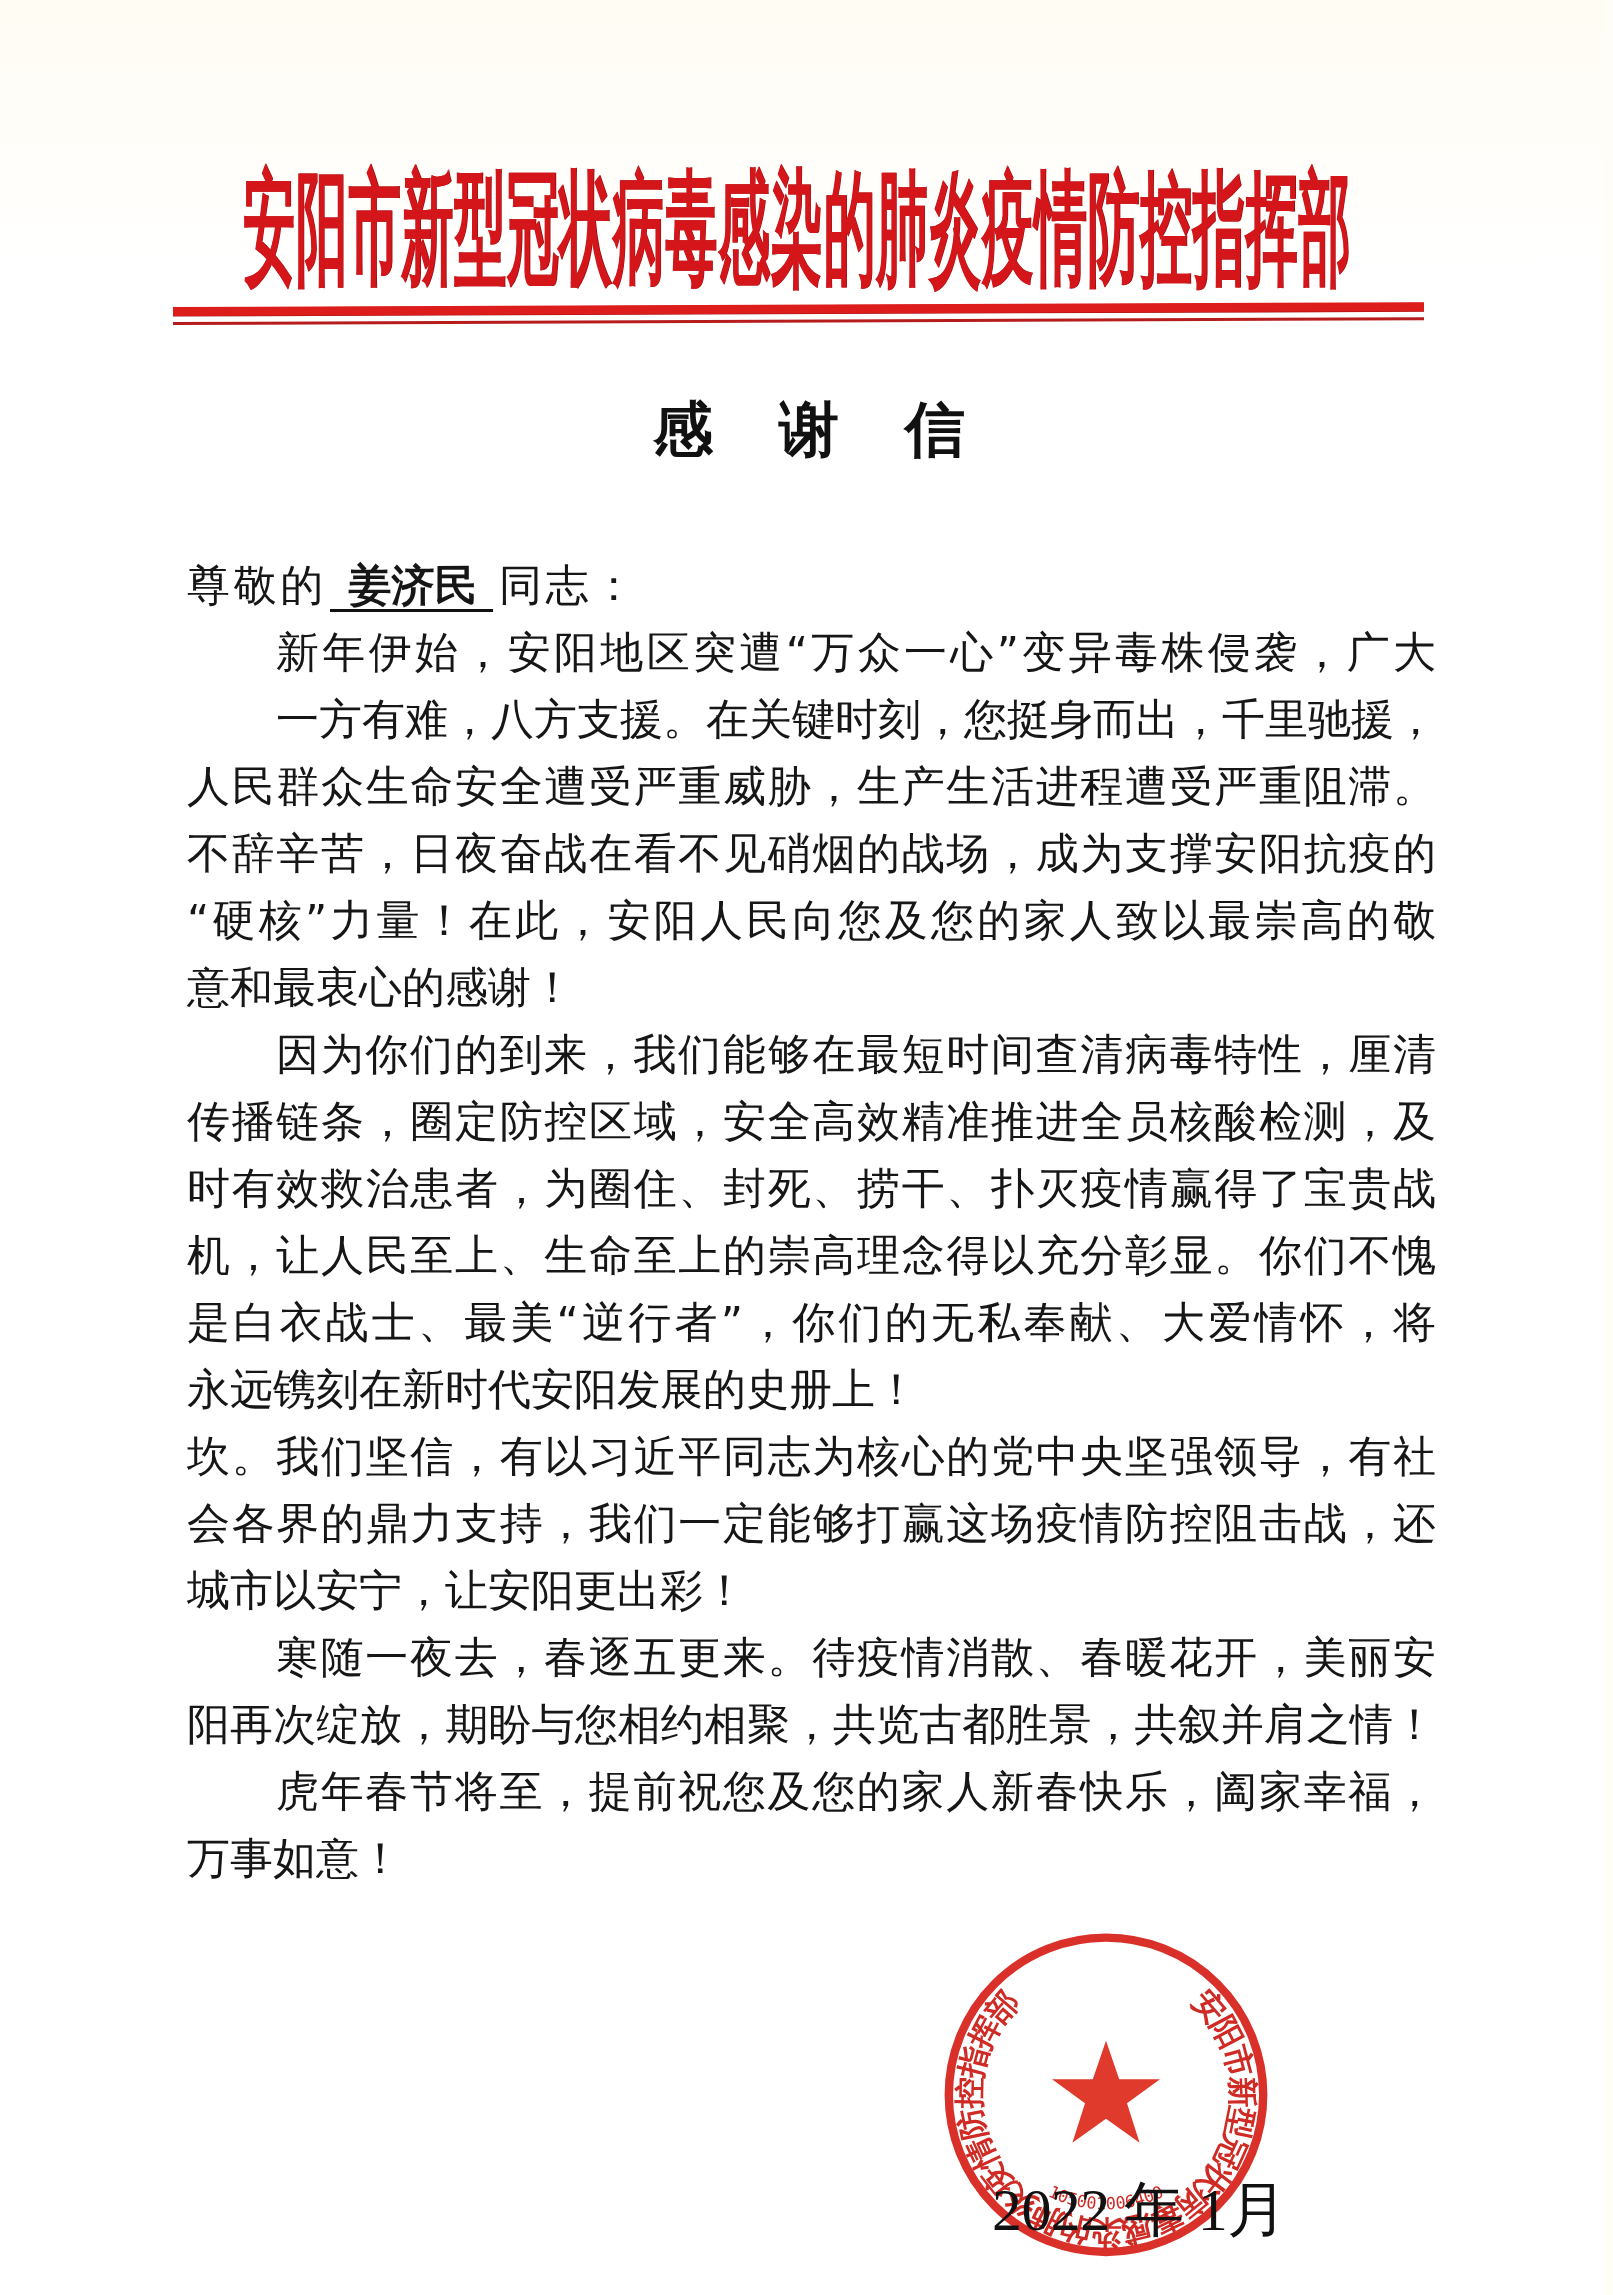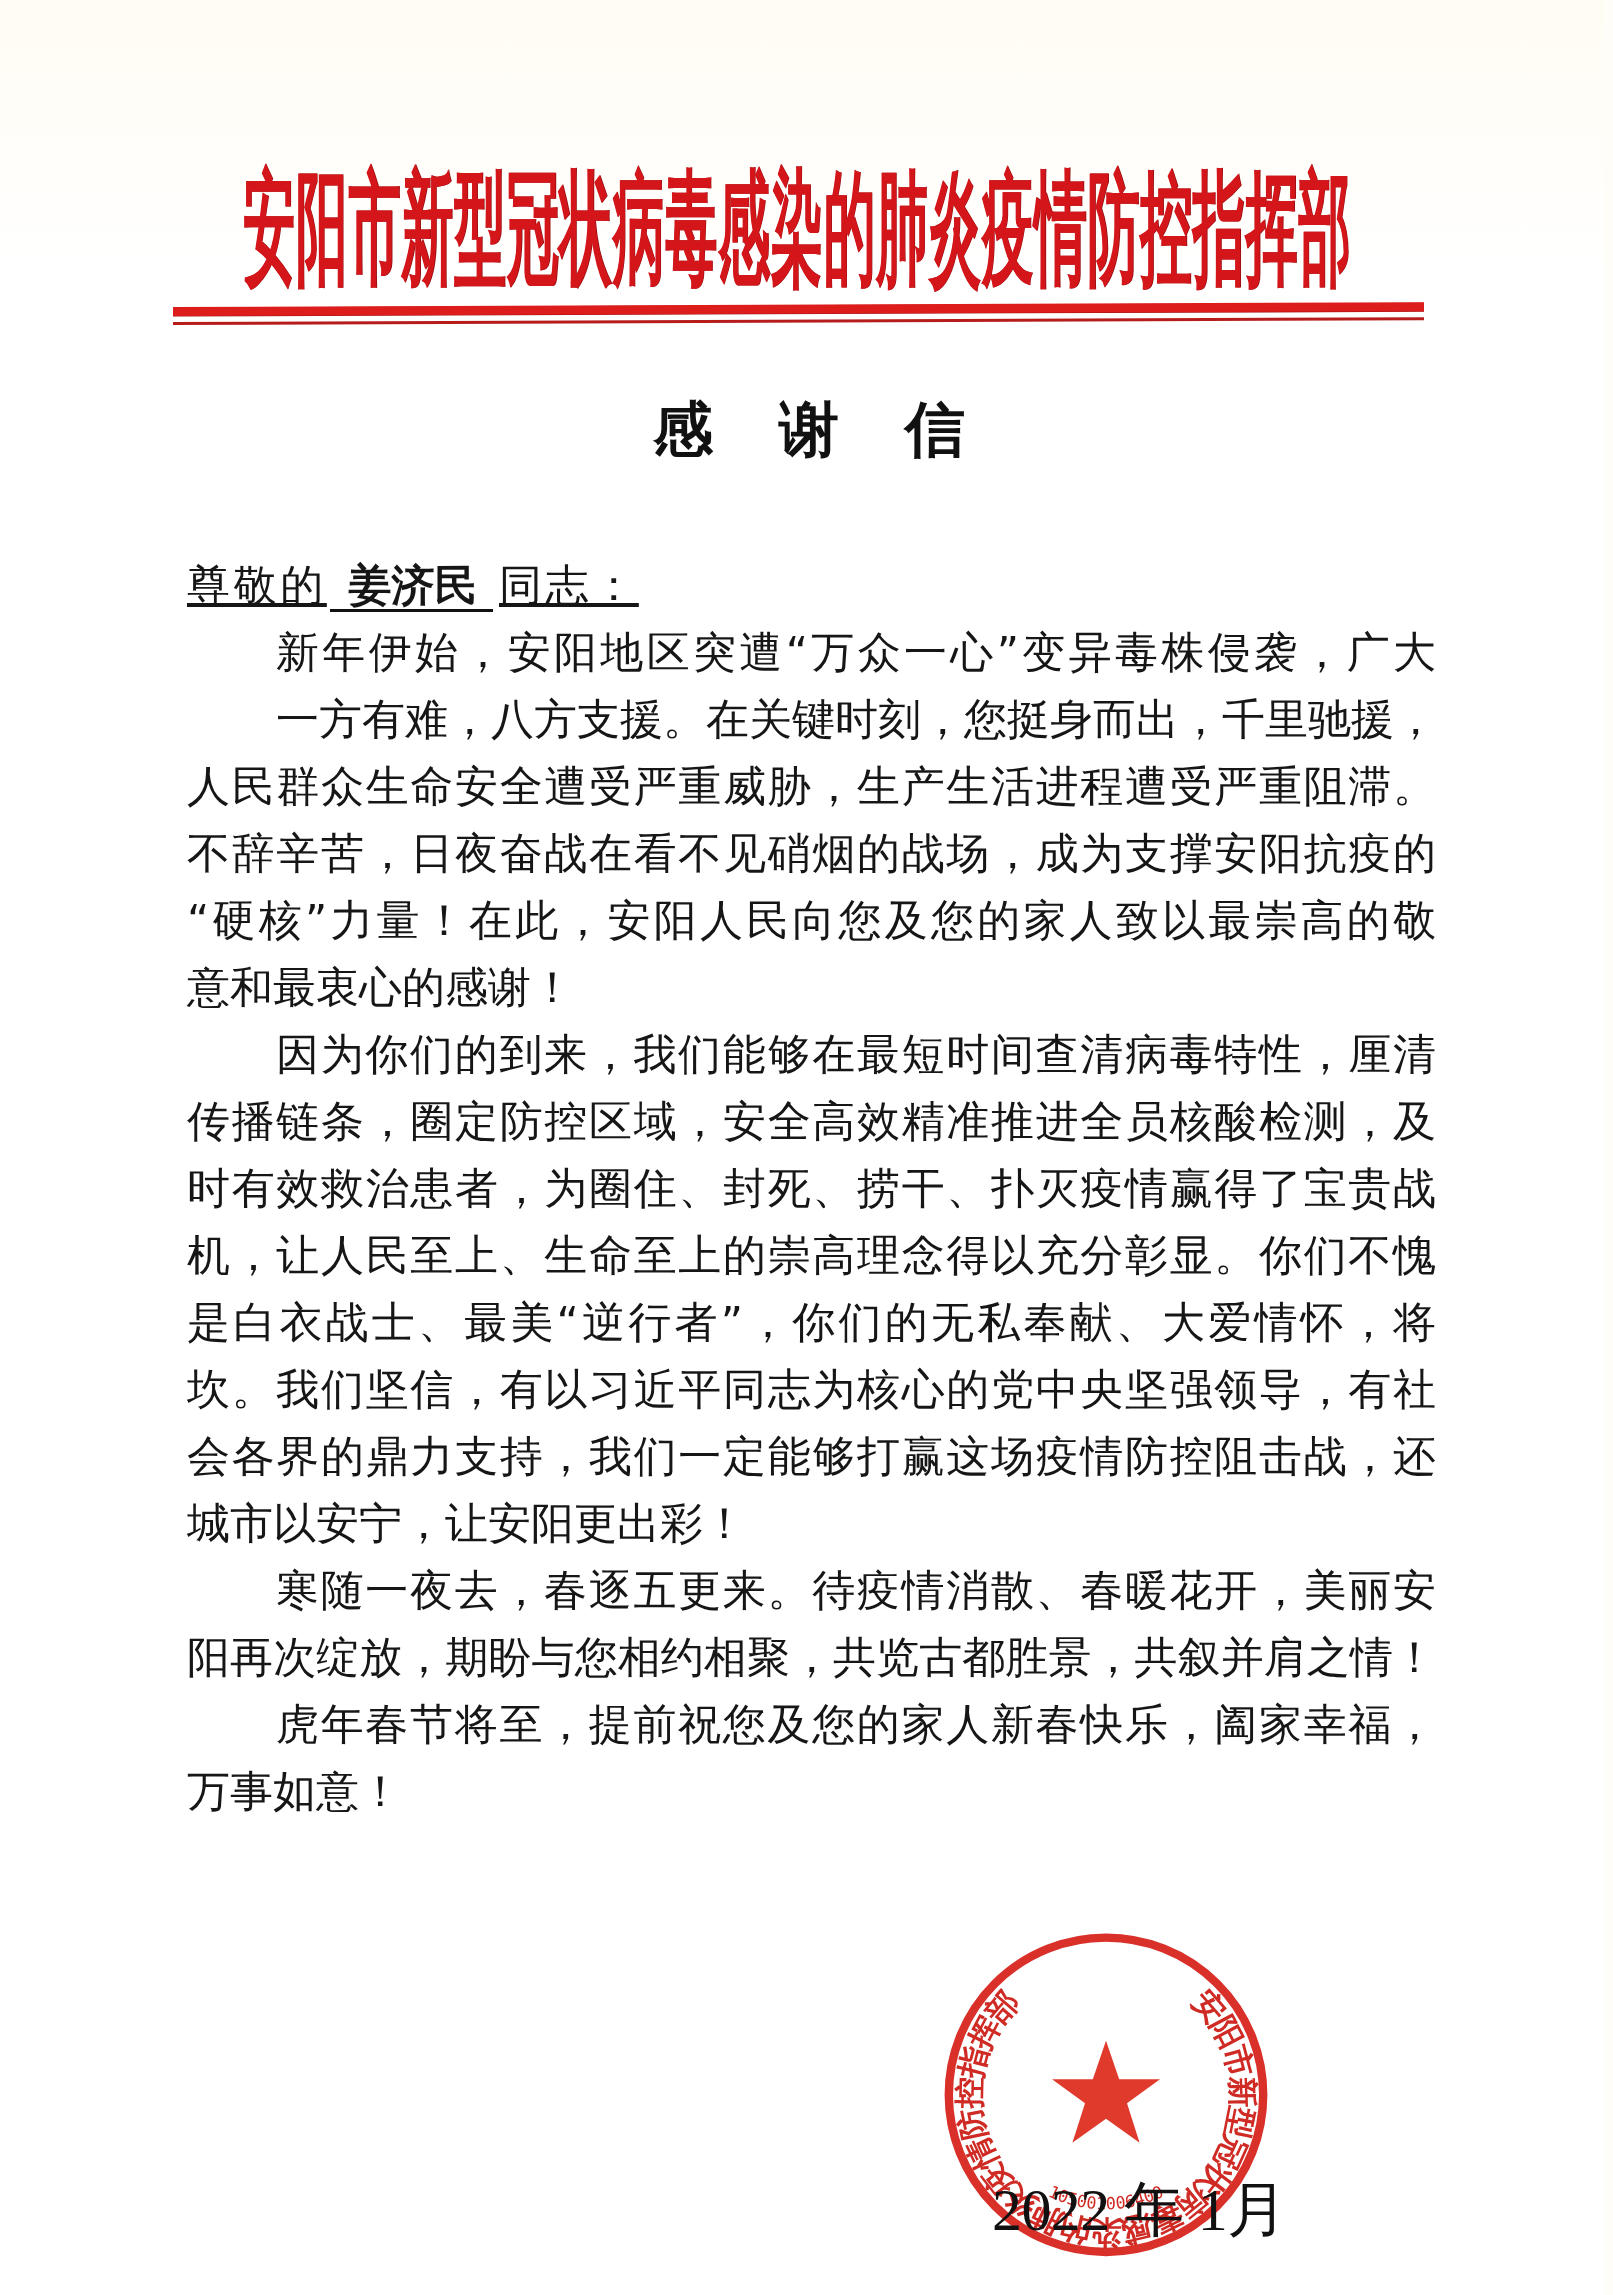--- a/index.html
+++ b/index.html
@@ -98,21 +98,20 @@
     text-align: justify;
     text-align-last: justify;
   }
   .line.short { text-align-last: left; }
   .line.indent { padding-left: 89px; }
   .salutation {
     height: 67px;
     line-height: 55px;
     white-space: nowrap;
     position: relative;
-    text-decoration: underline;
   }
   .salutation .recipient {
     display: inline-block;
     font-weight: bold;
     padding: 0 15.6px 0 18px;
     border-bottom: 3px solid #111;
     line-height: 48px;
     margin: 0 6px 0 3.6px;
   }
   .salutation .sal-pre, .salutation .sal-post { letter-spacing: 3.6px; }
@@ -163,20 +162,21 @@
         <div class="line indent">一方有难，八方支援。在关键时刻，您挺身而出，千里驰援，</div>
         <div class="line">人民群众生命安全遭受严重威胁，生产生活进程遭受严重阻滞。</div>
         <div class="line">不辞辛苦，日夜奋战在看不见硝烟的战场，成为支撑安阳抗疫的</div>
         <div class="line">“硬核”力量！在此，安阳人民向您及您的家人致以最崇高的敬</div>
         <div class="line short">意和最衷心的感谢！</div>
         <div class="line indent">因为你们的到来，我们能够在最短时间查清病毒特性，厘清</div>
         <div class="line">传播链条，圈定防控区域，安全高效精准推进全员核酸检测，及</div>
         <div class="line">时有效救治患者，为圈住、封死、捞干、扑灭疫情赢得了宝贵战</div>
         <div class="line">机，让人民至上、生命至上的崇高理念得以充分彰显。你们不愧</div>
         <div class="line">是白衣战士、最美“逆行者”，你们的无私奉献、大爱情怀，将</div>
+        <div class="line short">永远镌刻在新时代安阳发展的史册上！</div>
         <div class="line">坎。我们坚信，有以习近平同志为核心的党中央坚强领导，有社</div>
         <div class="line">会各界的鼎力支持，我们一定能够打赢这场疫情防控阻击战，还</div>
         <div class="line short">城市以安宁，让安阳更出彩！</div>
         <div class="line indent">寒随一夜去，春逐五更来。待疫情消散、春暖花开，美丽安</div>
         <div class="line">阳再次绽放，期盼与您相约相聚，共览古都胜景，共叙并肩之情！</div>
         <div class="line indent">虎年春节将至，提前祝您及您的家人新春快乐，阖家幸福，</div>
         <div class="line short">万事如意！</div>
       </div>
   </div>
 

